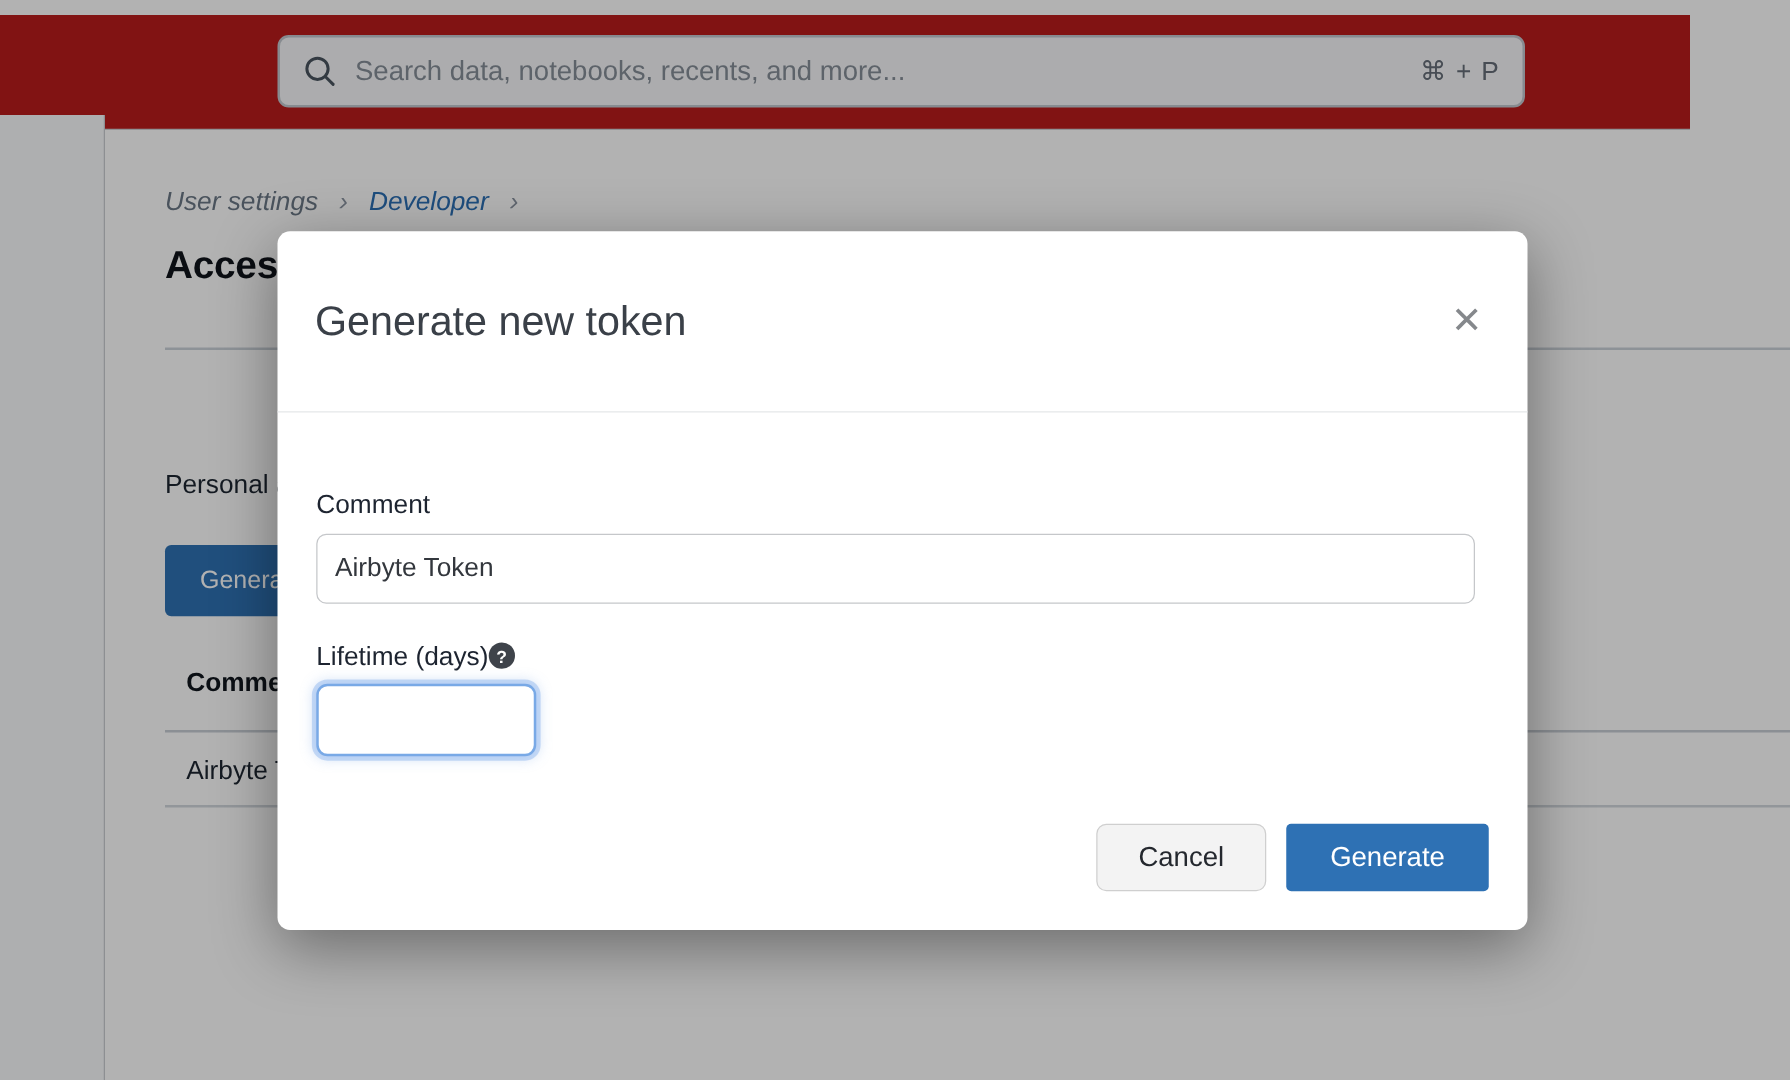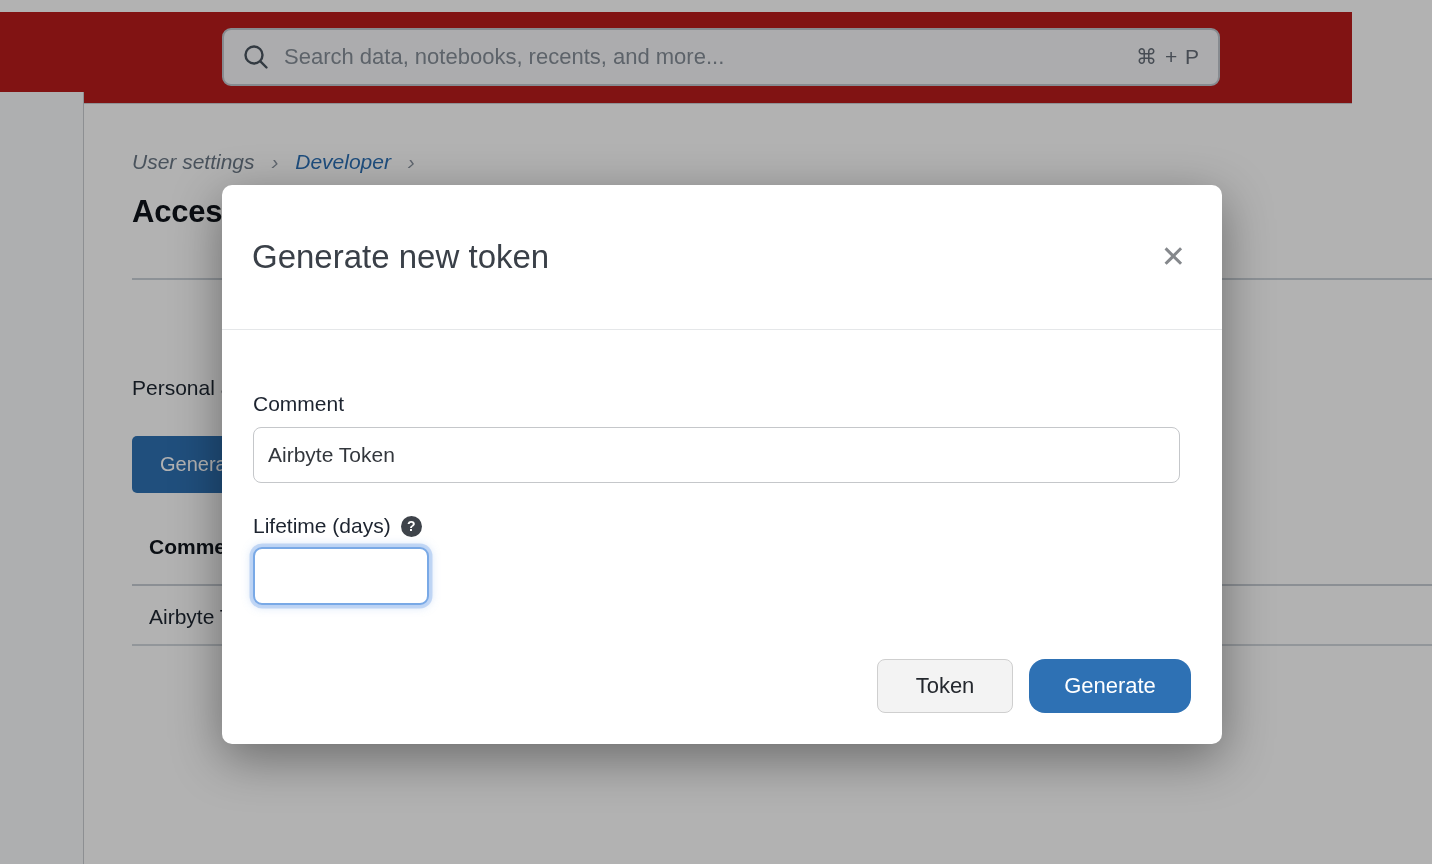--- a/index.html
+++ b/index.html
@@ -52,34 +52,34 @@
   .modal-header { height:145px; display:flex; align-items:center; padding:0 30px;
                   border-bottom:1px solid #e5e7e9; }
   .modal-title { flex:1; font-size:33px; font-weight:400; color:#3a4048; }
   .modal-close { font-size:30px; color:#85888c; cursor:pointer; line-height:1; padding:4px 6px; }
 
   .modal-body { padding:62px 42px 0 31px; }
   .field-label { font-size:21px; color:#1d2430; }
   .comment-input { margin-top:11px; width:100%; height:56px; border:1.5px solid #c5c7ca;
                    border-radius:8px; font:21px "Liberation Sans","DejaVu Sans",sans-serif;
                    color:#33373d; padding:0 14px; outline:none; display:block; }
-  .label-row { margin-top:31px; display:flex; align-items:center; gap:10px; }
+  .label-row { margin-top:31px; display:flex; align-items:flex-start; }
   .help-badge { width:21px; height:21px; border-radius:50%; background:#3e434a; color:#fff;
                 font-size:14px; font-weight:700; display:flex; align-items:center;
                 justify-content:center; cursor:pointer; }
   .lifetime-input { margin-top:9px; width:176px; height:58px; border:2px solid #79a9e6;
                     border-radius:9px; outline:none; display:block;
                     font:21px "Liberation Sans","DejaVu Sans",sans-serif; padding:0 14px;
                     box-shadow:0 0 0 3.5px rgba(140,180,238,0.45), 0 0 10px 2px rgba(120,165,230,0.35); }
 
   .modal-footer { position:absolute; right:31px; bottom:31px; display:flex; gap:16px; }
   .btn-cancel { width:136px; height:54px; background:#f3f3f3; border:1.5px solid #cfcfcf;
                 border-radius:8px; font-size:22px; color:#24282e; cursor:pointer; }
   .btn-generate { width:162px; height:54px; background:#2e71b4; border:none;
-                  border-radius:16px; font-size:22px; color:#fff; cursor:pointer; }
+                  border-radius:4px; font-size:22px; color:#fff; cursor:pointer; }
 </style>
 </head>
 <body>
 
 <div class="stage">
 
   <header class="topbar">
     <div class="searchbar">
       <svg width="28" height="28" viewBox="0 0 28 28" fill="none">
         <circle cx="12" cy="12" r="8.5" stroke="#49545f" stroke-width="2.4"></circle>
@@ -124,18 +124,18 @@
       <input class="comment-input" type="text" value="Airbyte Token" style="">
 
       <div class="label-row">
         <span class="field-label">Lifetime (days)</span>
         <span class="help-badge">?</span>
       </div>
       <input class="lifetime-input" type="text" value="" style="">
     </div>
 
     <div class="modal-footer">
-      <button class="btn-cancel">Token</button>
+      <button class="btn-cancel">Cancel</button>
       <button class="btn-generate">Generate</button>
     </div>
   </div>
 
 </div>
 
 </body></html>

